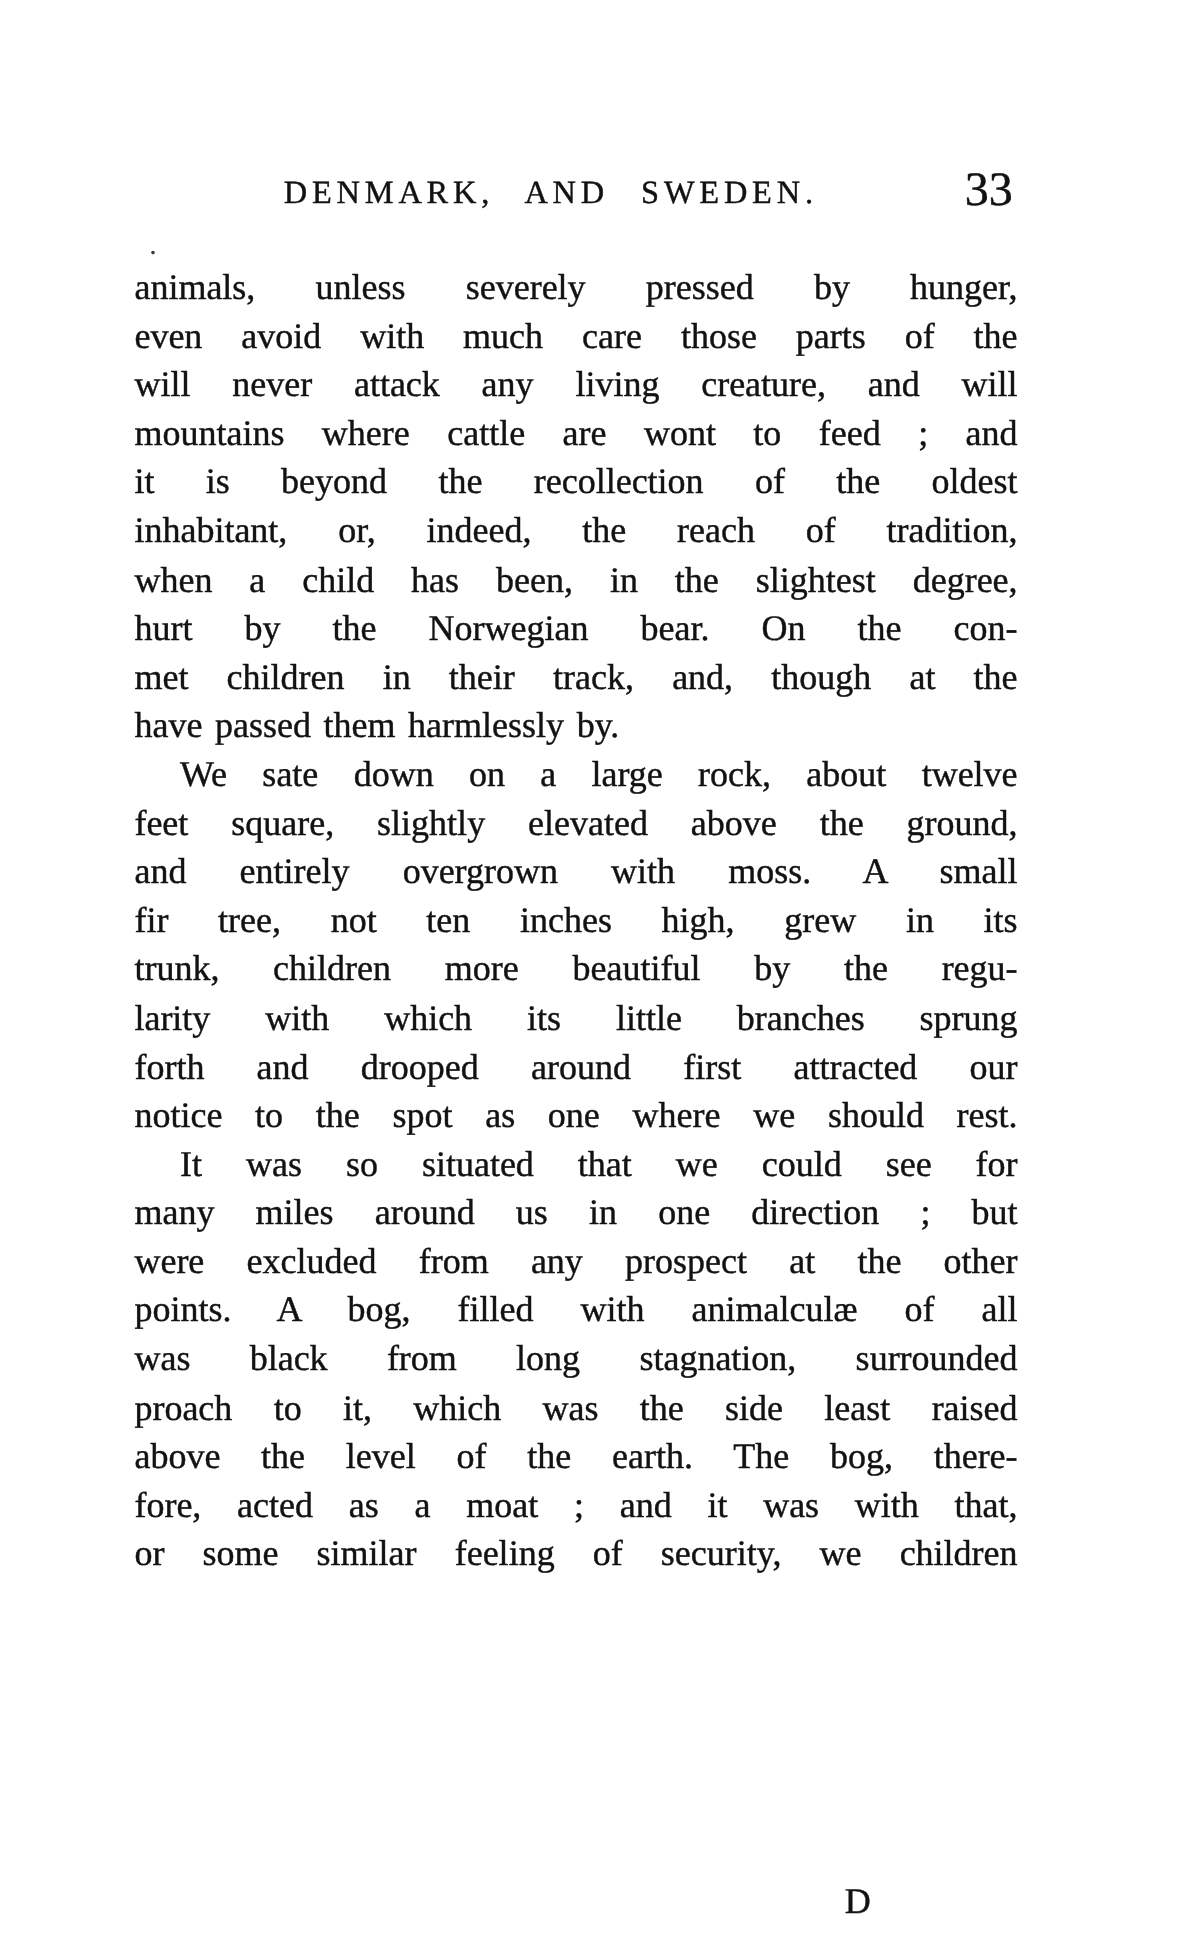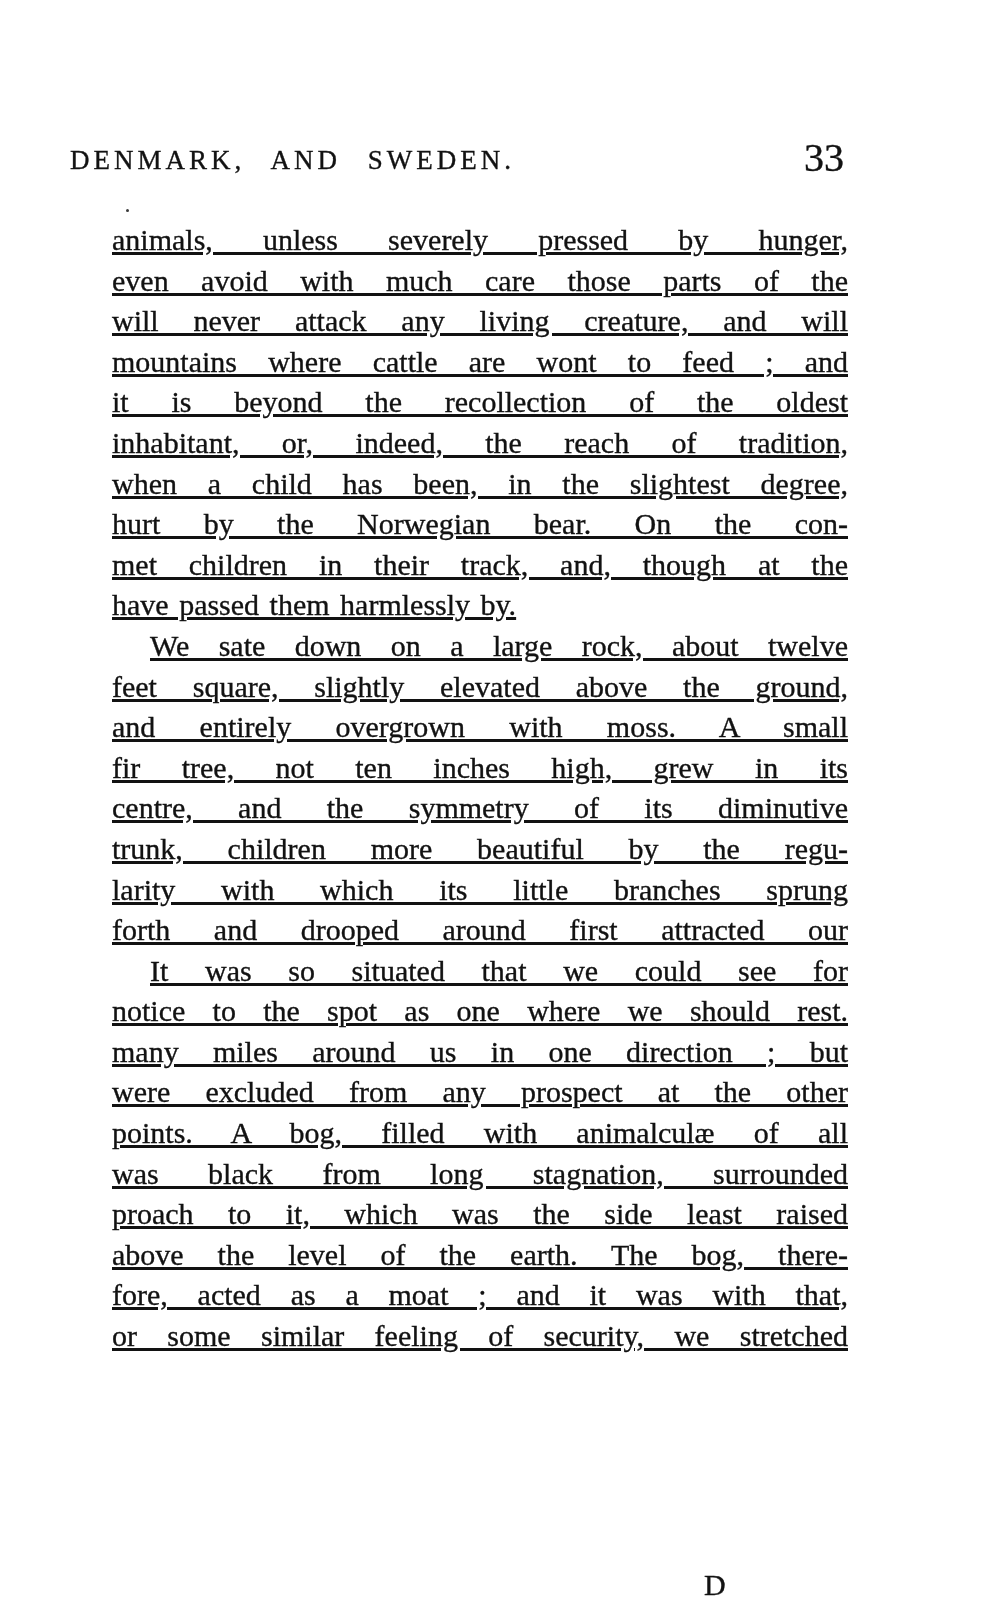--- a/index.html
+++ b/index.html
@@ -22,21 +22,21 @@
     left: 112px;
     top: 138px;
     width: 736px;
     height: 46px;
   }
   .head-title {
     position: absolute;
     left: 0;
     top: 7px;
     width: 100%;
-    text-align: left;
+    text-align: center;
     text-indent: -42px;          
     font-size: 27px;
     letter-spacing: 4px;
     word-spacing: 16px;
     -webkit-text-stroke: 0.35px currentColor;
     white-space: nowrap;
   }
   .page-number {
     position: absolute;
     right: 4px;
@@ -53,21 +53,20 @@
     width: 736px;
     font-size: 30px;
     line-height: 40.6px;
     word-spacing: 3px;
     -webkit-text-stroke: 0.35px currentColor;
   }
   .line {
     text-align: justify;
     text-align-last: left;
     white-space: normal;
-    text-decoration: underline;
   }
   .line.j { text-align-last: justify; }
   .line.ind { text-indent: 38px; }
   
   .signature {
     position: absolute;
     left: 704px;
     top: 1569px;
     font-size: 30px;
     line-height: 32px;
@@ -104,31 +103,30 @@
       <div class="line j">it is beyond the recollection of the oldest</div>
       <div class="line j">inhabitant, or, indeed, the reach of tradition,</div>
       <div class="line j">when a child has been, in the slightest degree,</div>
       <div class="line j">hurt by the Norwegian bear.  On the con-</div>
       <div class="line j">met children in their track, and, though at the</div>
       <div class="line">have passed them harmlessly by.</div>
       <div class="line j ind">We sate down on a large rock, about twelve</div>
       <div class="line j">feet square, slightly elevated above the ground,</div>
       <div class="line j">and entirely overgrown with moss.  A small</div>
       <div class="line j">fir tree, not ten inches high, grew in its</div>
-      <div class="line j">centre, and the symmetry of its diminutive</div>
       <div class="line j">trunk, children more beautiful by the regu-</div>
       <div class="line j">larity with which its little branches sprung</div>
       <div class="line j">forth and drooped around first attracted our</div>
+      <div class="line j">notice to the spot as one where we should rest.</div>
       <div class="line j ind">It was so situated that we could see for</div>
-      <div class="line j">notice to the spot as one where we should rest.</div>
       <div class="line j">many miles around us in one direction ; but</div>
       <div class="line j">were excluded from any prospect at the other</div>
       <div class="line j">points.  A bog, filled with animalculæ of all</div>
       <div class="line j">was black from long stagnation, surrounded</div>
       <div class="line j">proach to it, which was the side least raised</div>
       <div class="line j">above the level of the earth.  The bog, there-</div>
       <div class="line j">fore, acted as a moat ;  and it was with that,</div>
-      <div class="line j">or some similar feeling of security, we stretched</div>
+      <div class="line j">or some similar feeling of security, we children</div>
     </main>
 
   <div class="signature">D</div>
 
 </div>
 
 </body></html>

